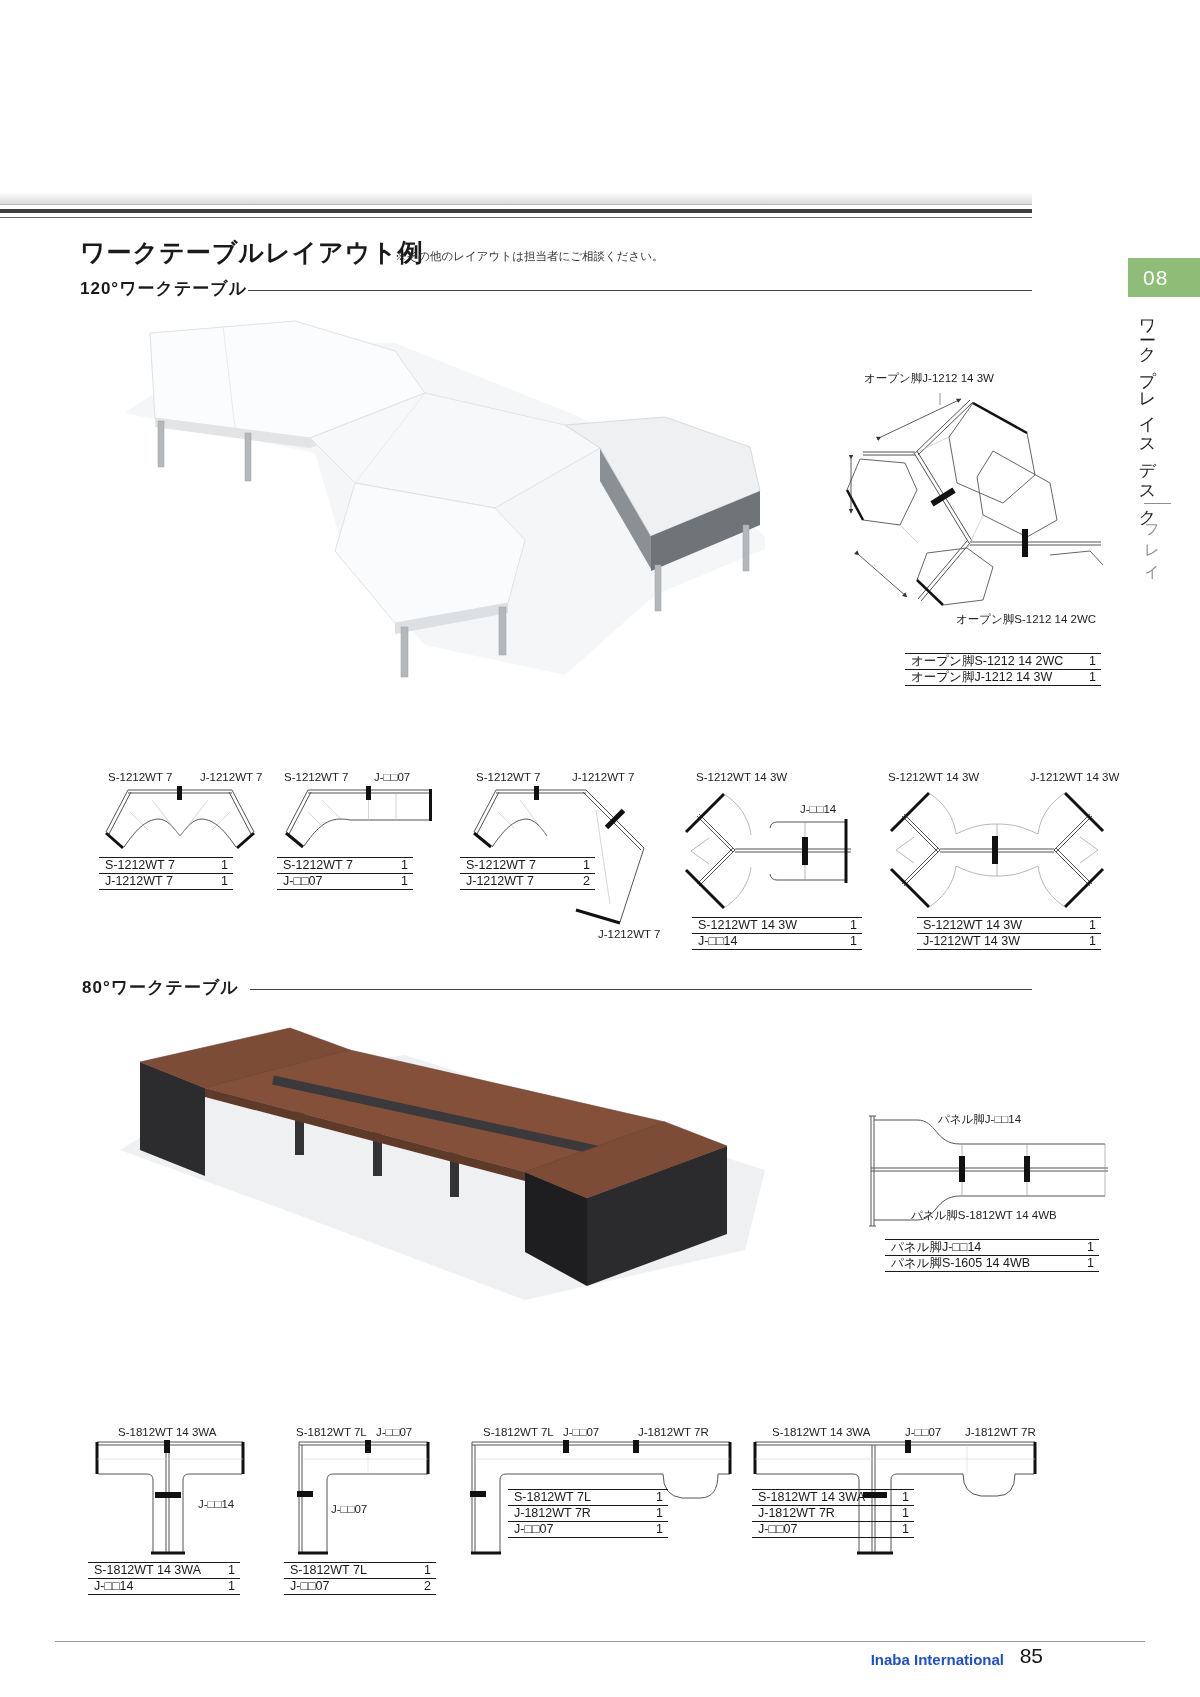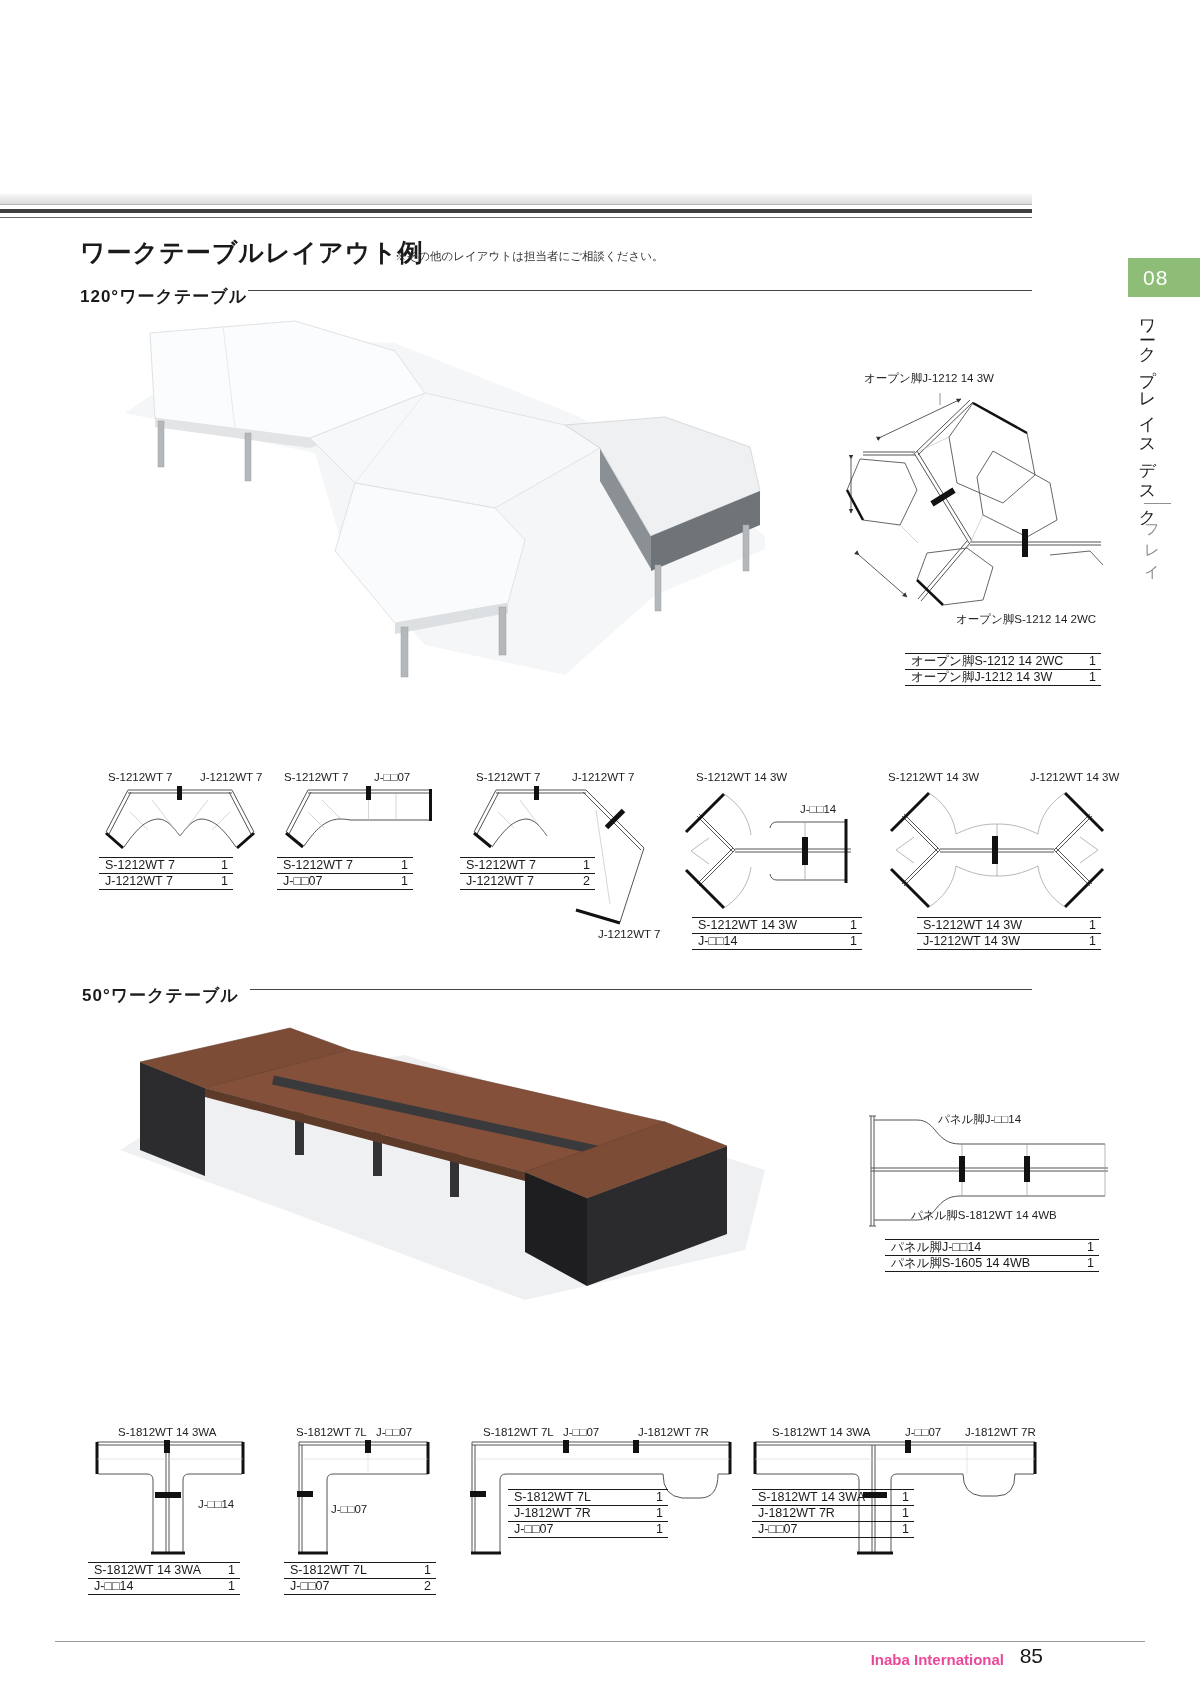--- a/index.html
+++ b/index.html
@@ -10,39 +10,39 @@
   }
   .abs { position:absolute; }
   
   .bar-light { left:0; top:194px; width:1032px; height:11px;
     background:linear-gradient(#f6f6f6,#dcdcdc); border-bottom:1px solid #b5b5b5; }
   .bar-dark  { left:0; top:209px; width:1032px; height:4px; background:#3f3f41; }
   .bar-thin  { left:0; top:217px; width:1032px; height:1px; background:#6a6a6a; }
   
   .page-title { left:80px; top:236px; font-size:25px; font-weight:700; letter-spacing:1px; }
   .title-note { left:395px; top:249px; font-size:11.5px; color:#333; }
-  .sec-heading { font-size:17px; font-weight:600; letter-spacing:1px;margin-top:8px; }
+  .sec-heading { font-size:17px; font-weight:600; letter-spacing:1px; }
   .sec-rule { height:1px; background:#444; }
   
   .side-tab { left:1128px; top:258px; width:72px; height:39px; display:flex; align-items:center;
     padding-left:15px; color:#fff; font-size:21px; letter-spacing:1px; }
   .vtext { writing-mode:vertical-rl; text-orientation:upright; white-space:nowrap; }
   .side-cat { left:1136px; top:307px; font-size:17px; letter-spacing:4px; color:#1c1c1c; }
   .side-div { left:1144px; top:503px; width:27px; height:1px; background:#8f8f8f; }
   .side-series { left:1142px; top:514px; font-size:15px; letter-spacing:3px; color:#8e8e8e; }
   
   .dlabel { position:absolute; font-size:11.5px; white-space:nowrap; color:#222; }
   
   .ptable { position:absolute; border-bottom:1px solid #1a1a1a; background:transparent; }
   .prow { display:flex; justify-content:space-between; border-top:1px solid #1a1a1a;
     height:16px; line-height:15.5px; font-size:12.5px; padding:0 5px 0 6px; white-space:nowrap; }
   .prow .q { padding-left:8px; }
   
   .foot-rule { left:55px; top:1641px; width:1090px; height:1px; background:#9a9a9a; }
-  .foot-brand { top:1651px; right:196px; font-size:15px; font-weight:700; color:#ec4899; }
+  .foot-brand { top:1651px; right:196px; font-size:15px; font-weight:700; color:#1d4ed8; }
   .foot-page  { top:1644px; right:157px; font-size:21px; color:#161616;margin-left:48px; }
   svg { display:block; }
 </style>
 </head>
 <body>
 
 <div class="abs bar-light"></div>
 <div class="abs bar-dark"></div>
 <div class="abs bar-thin"></div>
 
@@ -297,21 +297,21 @@
   <div class="prow">
     <span>S-1212WT 14 3W</span>
     <span class="q">1</span>
   </div>
   <div class="prow">
     <span>J-1212WT 14 3W</span>
     <span class="q">1</span>
   </div>
 </div>
 
-<h2 class="abs sec-heading" style="left:82px;top:976px">50°ワークテーブル</h2>
+<h2 class="abs sec-heading" style="left:82px;top:976px">80°ワークテーブル</h2>
 <div class="abs sec-rule" style="left:250px;top:989px;width:782px"></div>
 
 <svg class="abs" style="left:105px;top:1000px" width="690" height="315" viewBox="0 0 690 315">
   <polygon points="15,150 180,210 420,300 640,250 660,170 300,55 120,85" fill="#eff0f1"></polygon>
   <g fill="#333335">
     <rect x="190" y="105" width="9" height="50"></rect>
       <rect x="268" y="124" width="9" height="52"></rect>
       <rect x="345" y="142" width="9" height="55"></rect>
   </g>
   <polygon points="35,62 100,88 100,176 35,150" fill="#2c2c2e"></polygon>

